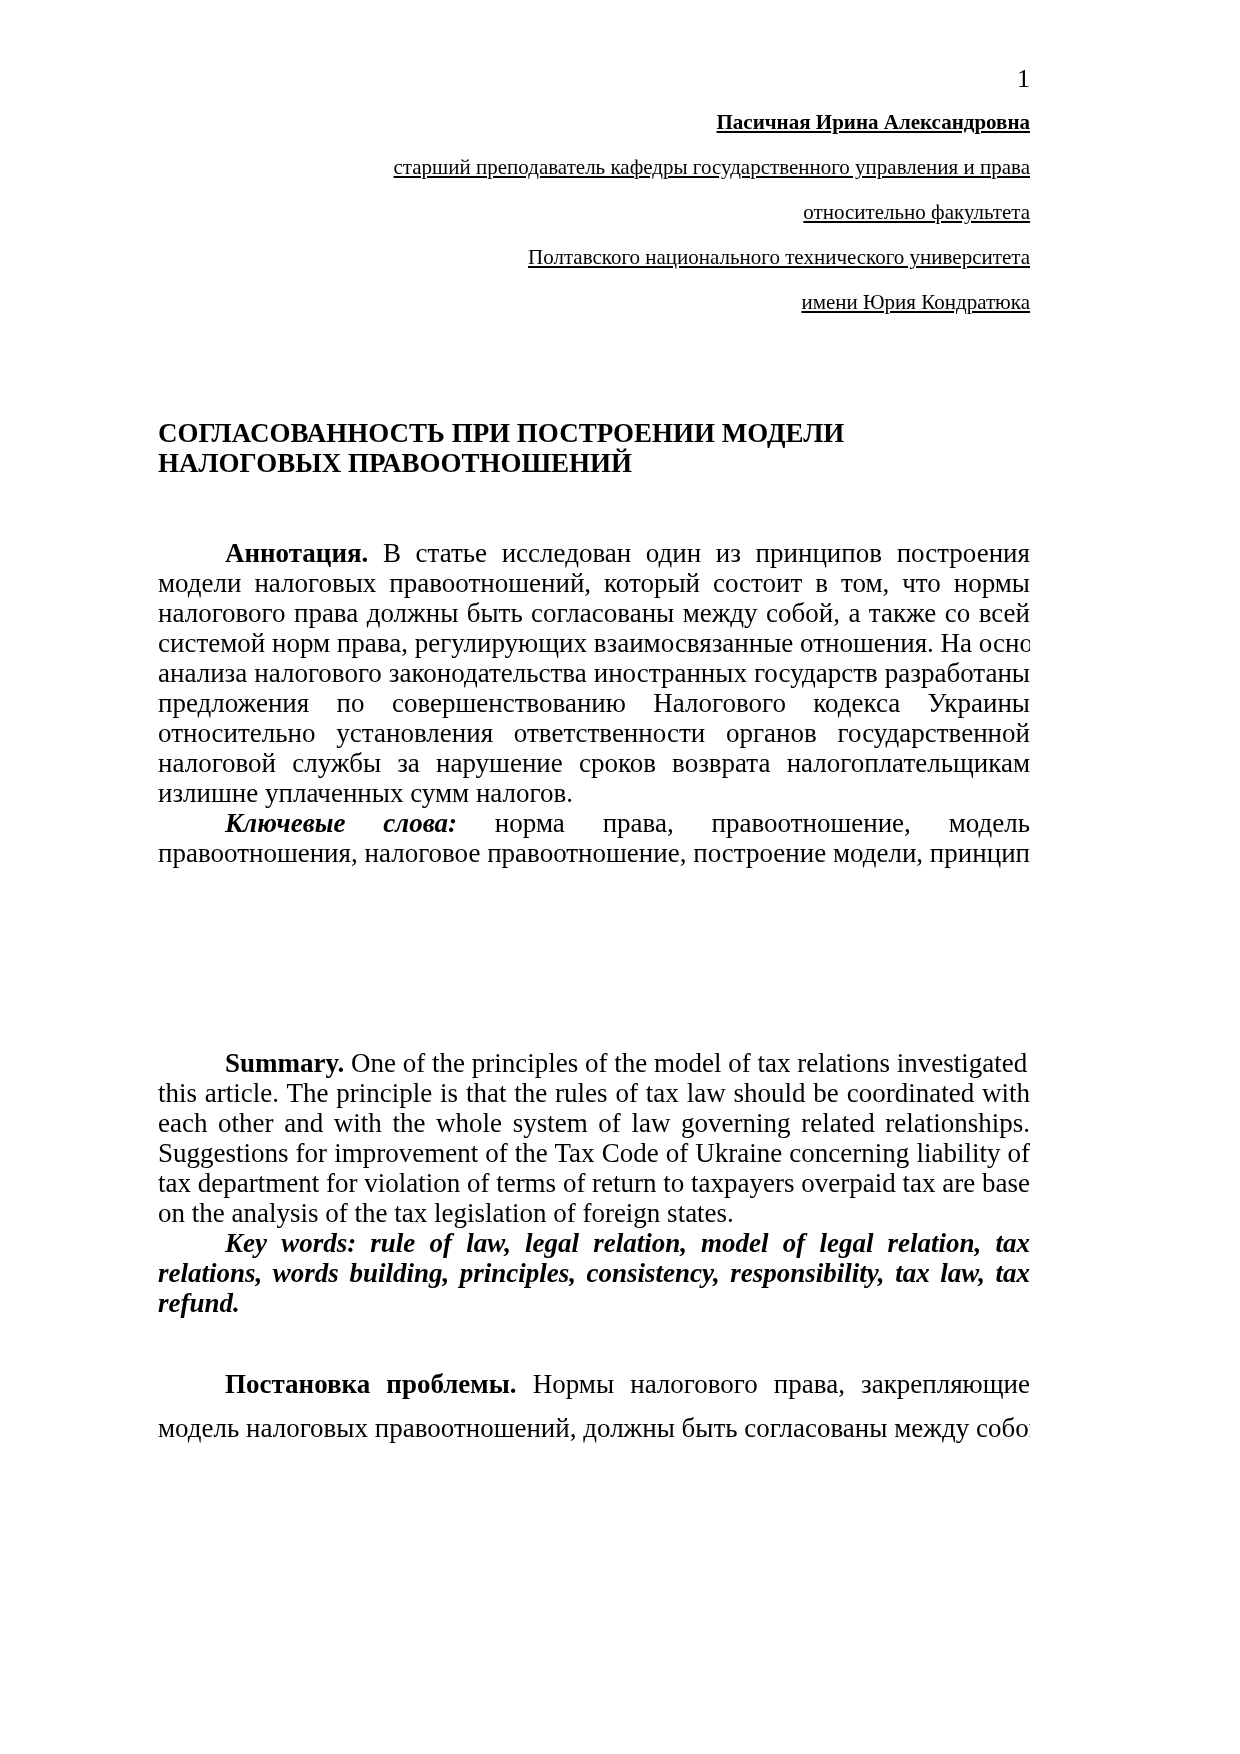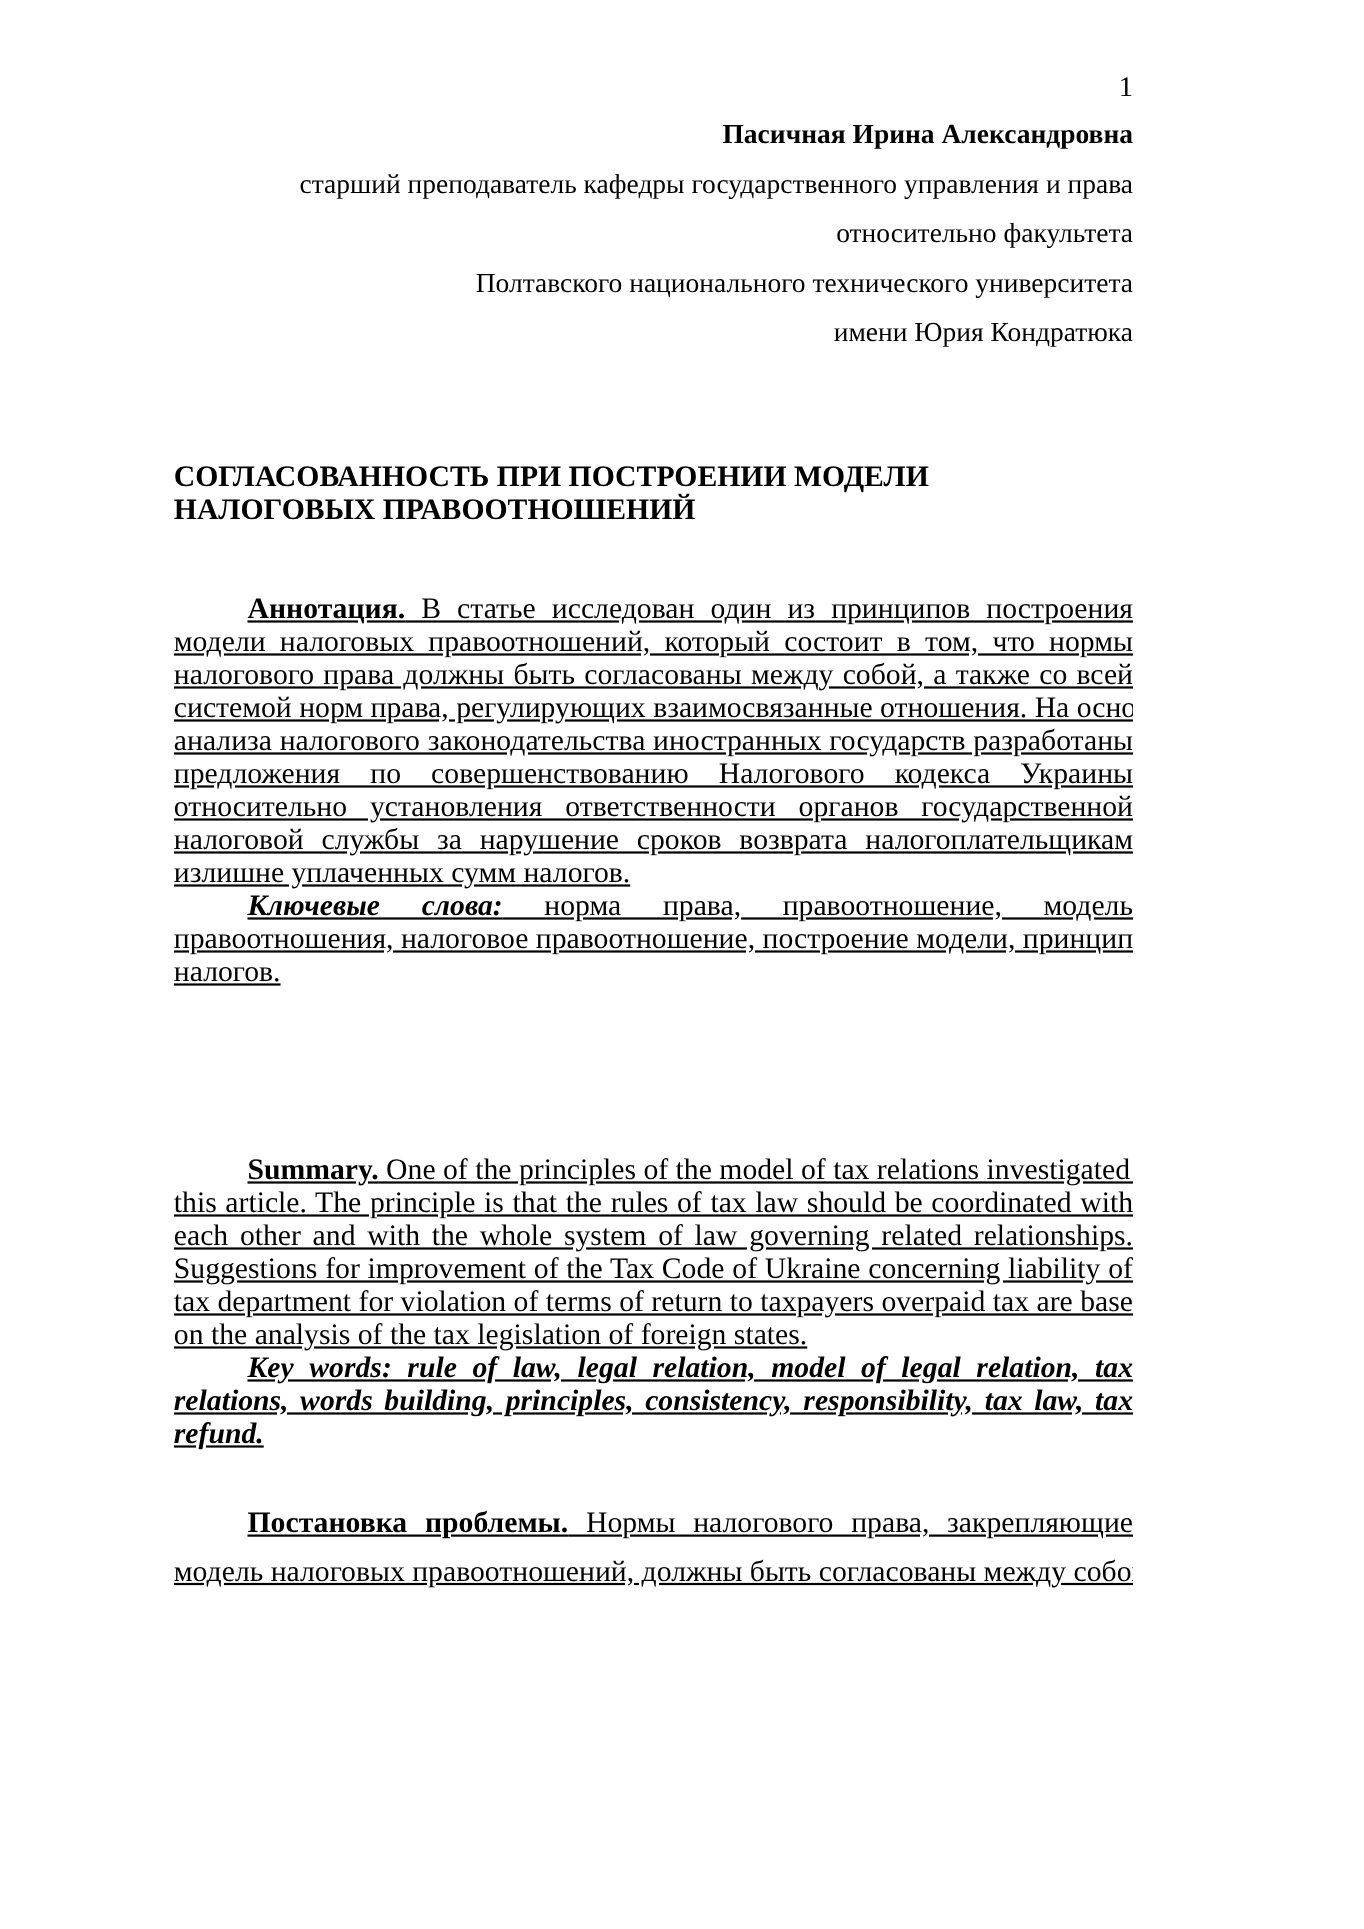--- a/index.html
+++ b/index.html
@@ -4,32 +4,32 @@
 <style>
   html, body { margin: 0; padding: 0; background: #ffffff; }
   body {
     width: 1240px; height: 1754px; position: relative; overflow: hidden;
     font-family: "Liberation Serif", "DejaVu Serif", serif;
     color: #000;
   }
   .page { position: absolute; left: 0; top: 0; width: 1240px; height: 1754px; }
   .right { position: absolute; right: 210px; text-align: right; white-space: nowrap; }
   .pnum { font-size: 26px; top: 64px; }
-  .hdr { font-size: 25px; line-height: 45px; }
+  .hdr { font-size: 21px; line-height: 45px; text-decoration: underline; }
   .hdr .line { display: block; text-align: right; }
   .name { font-weight: bold; }
   .title {
     position: absolute; left: 158px; width: 872px; top: 418px;
     text-align: left; font-weight: bold; font-size: 27px; line-height: 30px;
   }
   .body {
     position: absolute; left: 158px; width: 872px;
     font-size: 27px; line-height: 30px; text-align: justify;
   }
-  .body .l { display: block; text-align: justify; text-align-last: justify; white-space: nowrap; overflow: hidden; text-decoration: underline; }
+  .body .l { display: block; text-align: justify; text-align-last: justify; white-space: nowrap; overflow: hidden; }
   .body .last { text-align-last: left; }
   .b { font-weight: bold; }
   .bi { font-weight: bold; font-style: italic; }
   .ind { padding-left: 67px; }
 </style>
 </head>
 <body>
 
 <div class="page">
 
@@ -56,21 +56,20 @@
     <span class="l">анализа налогового законодательства иностранных государств разработаны</span>
     <span class="l">предложения по совершенствованию Налогового кодекса Украины</span>
     <span class="l">относительно установления ответственности органов государственной</span>
     <span class="l">налоговой службы за нарушение сроков возврата налогоплательщикам</span>
     <span class="l last">излишне уплаченных сумм налогов.</span>
   </div>
 
   <div class="body" style="top:808px;">
     <span class="l ind"><span class="bi">Ключевые слова:</span><span> норма права, правоотношение, модель</span></span>
     <span class="l">правоотношения, налоговое правоотношение, построение модели, принципы,</span>
-    <span class="l last">налогов.</span>
   </div>
 
 
   <div class="body" style="top:1048px;">
     <span class="l ind"><span class="b">Summary.</span><span> One of the principles of the model of tax relations investigated in</span></span>
     <span class="l">this article. The principle is that the rules of tax law should be coordinated with</span>
     <span class="l">each other and with the whole system of law governing related relationships.</span>
     <span class="l">Suggestions for improvement of the Tax Code of Ukraine concerning liability of</span>
     <span class="l">tax department for violation of terms of return to taxpayers overpaid tax are based</span>
     <span class="l last">on the analysis of the tax legislation of foreign states.</span>

